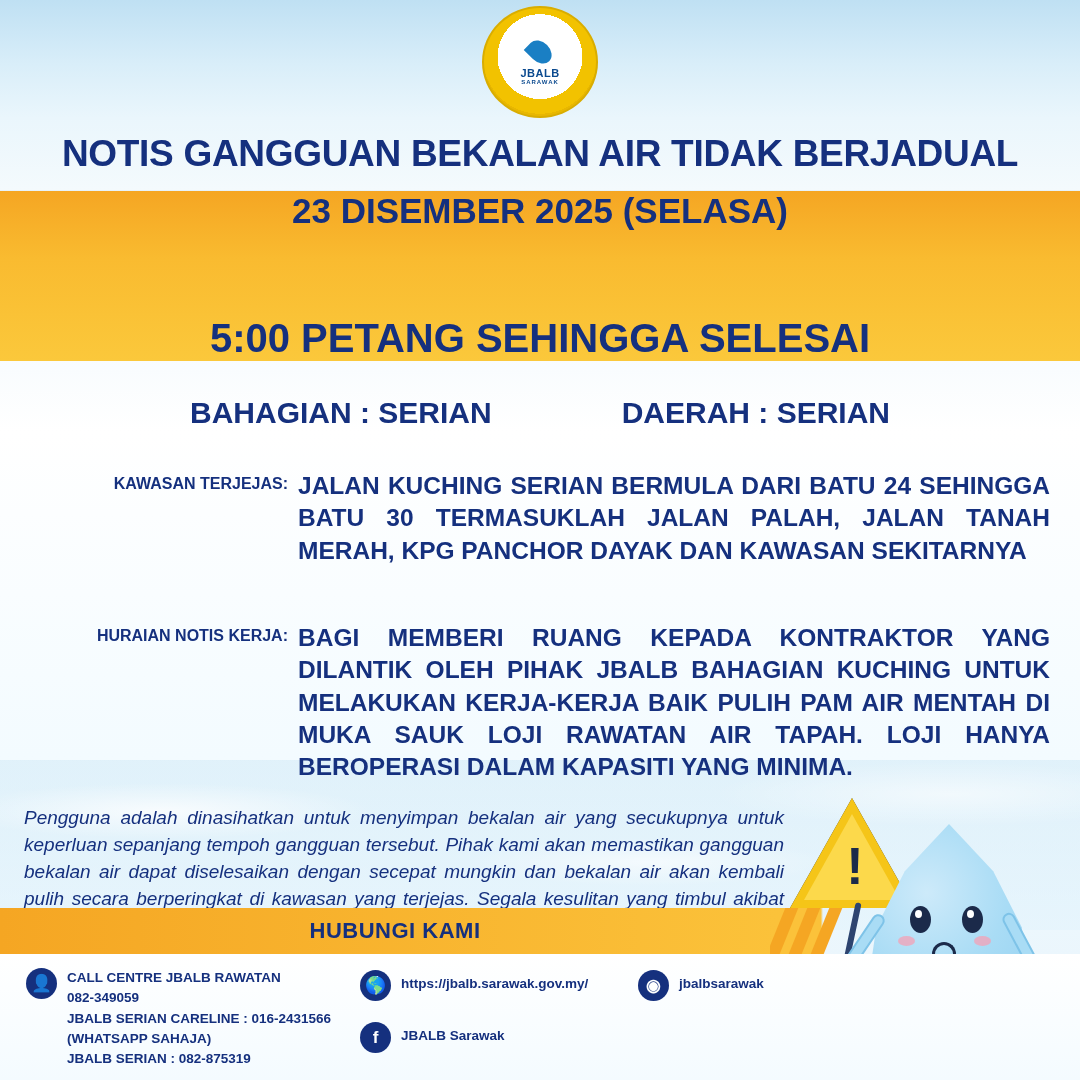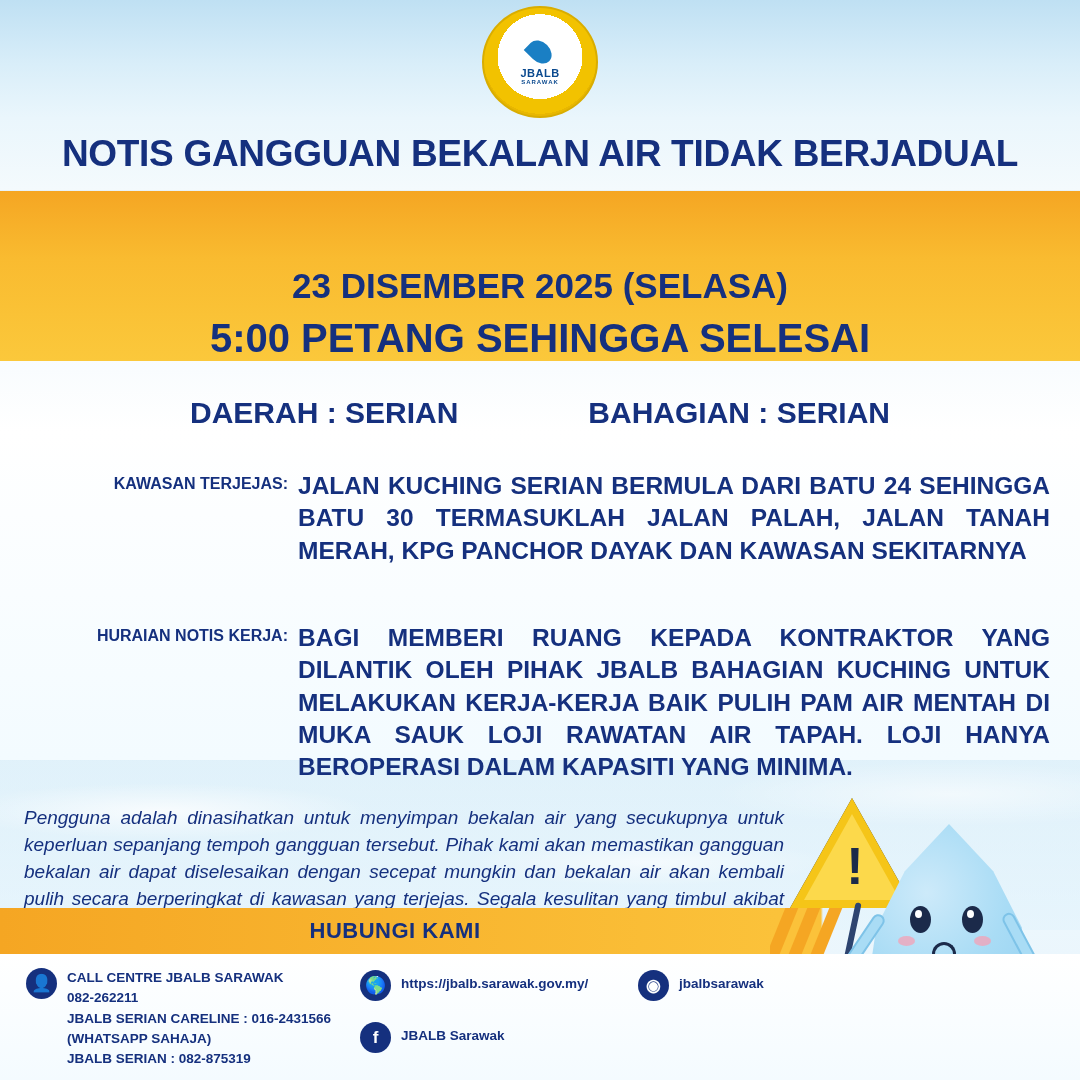--- a/index.html
+++ b/index.html
@@ -57,21 +57,21 @@
   }
   .title-band h1 {
     font-size: 37px; font-weight: bold; color: #15307e; letter-spacing: -0.3px;
     white-space: nowrap;
   }
 
   
   .date-band {
     position: absolute; top: 191px; left: 0; width: 1080px; height: 170px;
     background: linear-gradient(180deg, #f5a623 0%, #f9bb30 40%, #fbc83b 100%);
-    display: flex; flex-direction: column; align-items: center; justify-content: flex-end;
+    display: flex; flex-direction: column; align-items: center; justify-content: space-between;
   }
   .date-line1 {
     font-size: 35px; font-weight: bold; color: #15307e; margin-bottom: 10px;
   }
   .date-line2 {
     font-size: 40px; font-weight: bold; color: #15307e;
   }
 
   
   .division-row {
@@ -251,22 +251,22 @@
   </div>
 
   <div class="date-band">
     <div class="date-line1">23 DISEMBER 2025 (SELASA)</div>
     <div class="date-line2">5:00 PETANG  SEHINGGA  SELESAI</div>
   </div>
 
   <div class="water"></div>
 
   <div class="division-row">
+    <div>BAHAGIAN : SERIAN</div>
     <div>DAERAH : SERIAN</div>
-    <div>BAHAGIAN : SERIAN</div>
   </div>
 
   <div class="detail" id="row-kawasan">
     <div class="label">KAWASAN TERJEJAS:</div>
     <div class="value">JALAN KUCHING SERIAN BERMULA DARI BATU 24 SEHINGGA BATU 30 TERMASUKLAH JALAN PALAH, JALAN TANAH MERAH, KPG PANCHOR DAYAK DAN KAWASAN SEKITARNYA</div>
   </div>
 
   <div class="detail" id="row-huraian">
     <div class="label">HURAIAN NOTIS KERJA:</div>
     <div class="value">BAGI MEMBERI RUANG KEPADA KONTRAKTOR YANG DILANTIK OLEH PIHAK JBALB BAHAGIAN KUCHING UNTUK MELAKUKAN KERJA-KERJA BAIK PULIH PAM AIR MENTAH DI MUKA SAUK LOJI RAWATAN AIR TAPAH. LOJI HANYA BEROPERASI DALAM KAPASITI YANG MINIMA.</div>
@@ -301,22 +301,22 @@
         <i style="left:50px"></i>
     </div>
   </div>
 
   <div class="contact-zone">
 
     <div class="c-col" style="left:26px; top:14px;">
       <div class="c-row">
         <div class="c-icon">👤</div>
         <div class="c-lines">
-          <div>CALL CENTRE JBALB SARAWAK</div>
-          <div>082-262211</div>
+          <div>CALL CENTRE JBALB RAWATAN</div>
+          <div>082-349059</div>
           <div>JBALB SERIAN CARELINE : 016-2431566</div>
           <div>(WHATSAPP SAHAJA)</div>
           <div>JBALB SERIAN           : 082-875319</div>
         </div>
       </div>
     </div>
 
     <div class="c-col" style="left:360px; top:16px;">
       <div class="c-row">
         <div class="c-icon">🌎</div>

